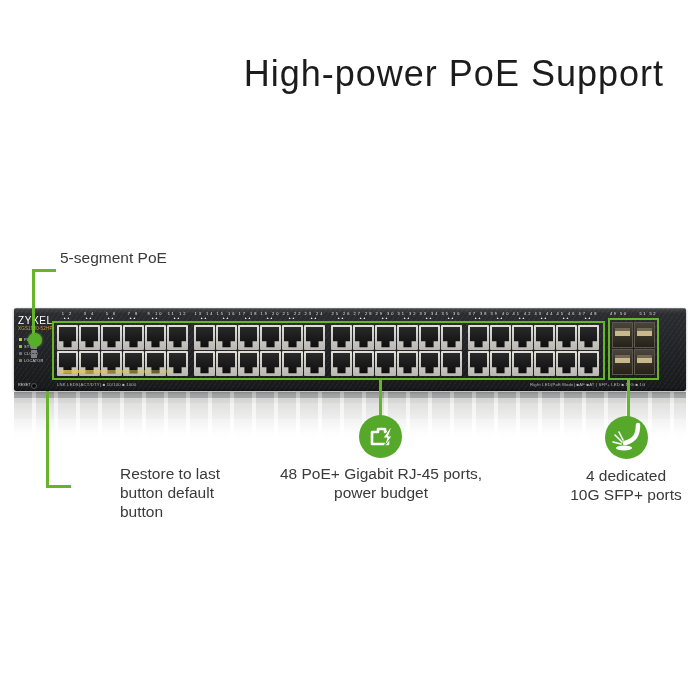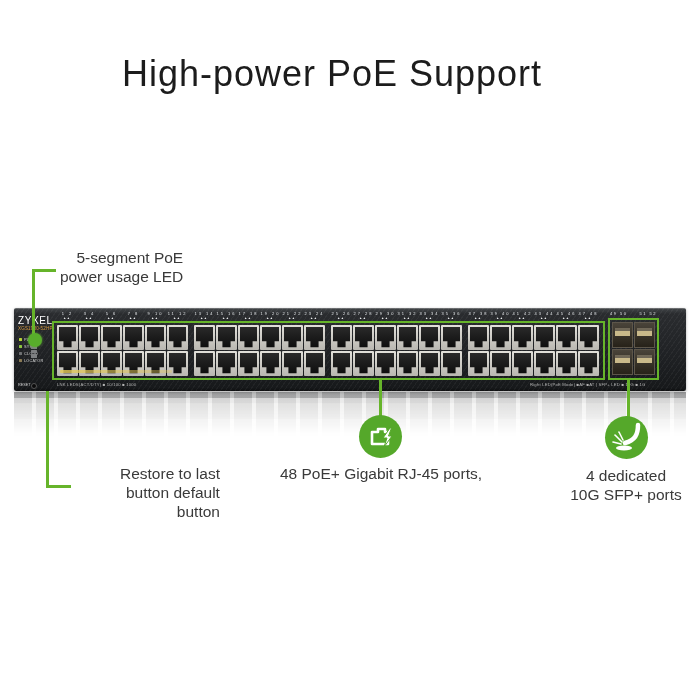--- a/index.html
+++ b/index.html
@@ -1,21 +1,21 @@
 <!DOCTYPE html>
 <html><head>
 <meta charset="utf-8">
 <style>
   html,body{margin:0;padding:0;}
   body{width:700px;height:700px;position:relative;background:#ffffff;overflow:hidden;
        font-family:"Liberation Sans", sans-serif;}
-  .abs{position:absolute;text-align:right;}
-
-  
-  .title{left:0;top:53px;width:664px;text-align:center;font-size:36px;font-weight:400;
+  .abs{position:absolute;}
+
+  
+  .title{left:0;top:53px;width:664px;text-align:right;font-size:36px;font-weight:400;
          color:#1c1c1c;letter-spacing:1px;}
 
   
   .switch{left:14px;top:308px;width:672px;height:83px;border-radius:2px;
           background:
             repeating-linear-gradient(125deg, rgba(255,255,255,0.045) 0 1px, transparent 1px 4px),
             linear-gradient(180deg,#44474a 0,#2a2c2f 7%,#202225 55%,#17191b 96%,#0e0f10 100%);
           box-shadow:0 1px 3px rgba(0,0,0,0.35);}
   .switch::before{content:"";position:absolute;left:0;top:0;width:100%;height:1px;
           background:rgba(255,255,255,0.22);}
@@ -324,40 +324,40 @@
 <div class="abs legend legend-left">LNK LEDS(ACT/DTY) ■ 10/100 ■ 1000</div>
 <div class="abs legend legend-right">Right LED(PoE Mode) ■AF ■AT | SFP+ LED ■ 10G ■ 1G</div>
 
 <div class="abs reflection"></div>
 
 <div class="abs gline c1-v"></div>
 <div class="abs gline c1-h"></div>
 <div class="abs c1-dot"></div>
 <div class="abs ctext c1-text">
   <div>5-segment PoE</div>
-  <div>power usage LED</div>
 </div>
 
 <div class="abs gline c2-v"></div>
 <div class="abs gline c2-h"></div>
 <div class="abs ctext c2-text">
   <div>Restore to last</div>
   <div>button default</div>
   <div>button</div>
 </div>
 
 <div class="abs gline c3-v"></div>
 <div class="abs gcircle c3-circle">
   <svg width="30" height="30" viewBox="0 0 30 30">
     <path d="M6 10 h6 v-3 h7 v3 h3 v12 h-16 z" fill="none" stroke="#ffffff" stroke-width="2.6" stroke-linejoin="round"></path>
     <polygon points="24,6 17,16 21,16 18,25 26,14 22.5,14 25.5,6" fill="#ffffff" stroke="#55a82a" stroke-width="1"></polygon>
   </svg>
 </div>
 <div class="abs ctext c3-text">
   <div>48 PoE+ Gigabit RJ-45 ports,</div>
+  <div>power budget</div>
 </div>
 
 <div class="abs gline c4-v"></div>
 <div class="abs gcircle c4-circle">
   <svg width="32" height="32" viewBox="0 0 32 32">
     <path d="M27 3 C27 13, 24 18, 14 21" fill="none" stroke="#ffffff" stroke-width="4.5" stroke-linecap="round"></path>
     <g stroke="#ffffff" stroke-width="1.6" stroke-linecap="round">
       <line x1="11" y1="20" x2="4" y2="13"></line>
       <line x1="10" y1="22" x2="2" y2="20"></line>
       <line x1="12" y1="18" x2="8" y2="10"></line>

